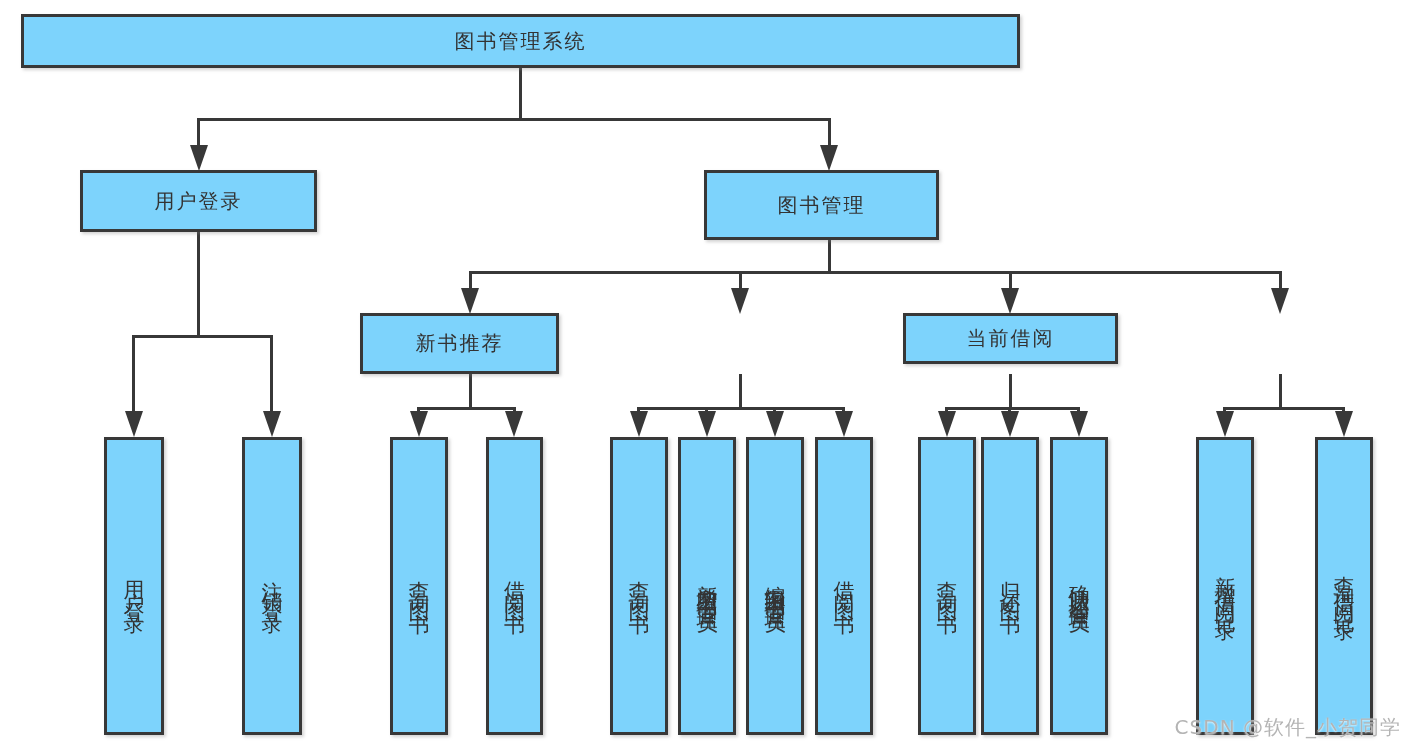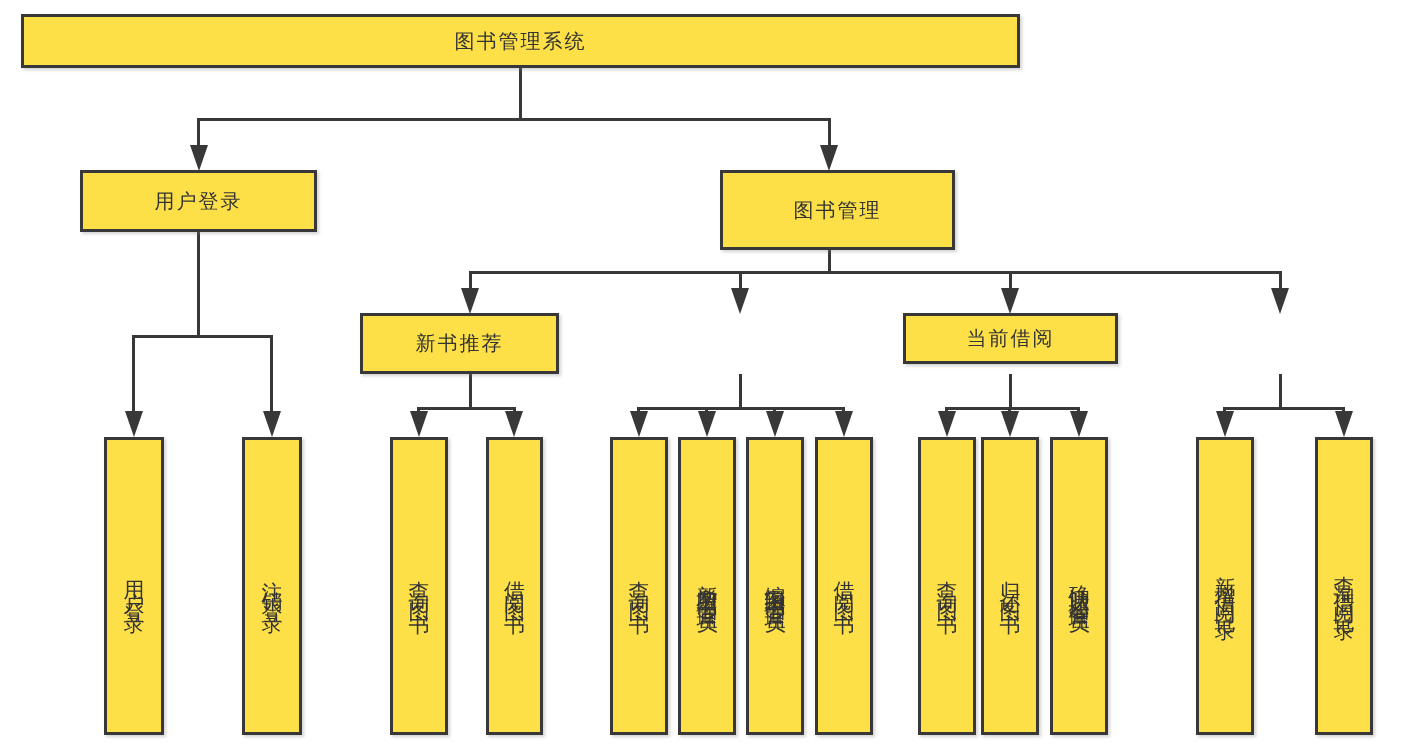--- a/index.html
+++ b/index.html
@@ -12,21 +12,21 @@
     position:relative;
     width:1405px;height:747px;
     background:#ffffff;
     overflow:hidden;
     font-family:"DejaVu Sans","Liberation Sans",sans-serif;
   }
   
   .box{
     position:absolute;
     box-sizing:border-box;
-    background:#fde047;
+    background:#7dd3fc;
     border:3px solid var(--line);
     display:flex;align-items:center;justify-content:center;
     box-shadow:2px 2px 3px rgba(130,130,130,0.35);
   }
   .hlbl{
     font-size:20px;color:var(--txt);letter-spacing:2px;white-space:nowrap;
   }
   .vtxt{
     writing-mode:vertical-rl;text-orientation:mixed;
     font-size:21px;color:var(--txt);line-height:1.15;
@@ -114,21 +114,21 @@
   <div class="ah" style="left:1216px;top:411px"></div>
   <div class="ah" style="left:1335px;top:411px"></div>
 
   <div class="box" style="left:21px;top:14px;width:999px;height:54px">
     <span class="hlbl">图书管理系统</span>
   </div>
 
   <div class="box" style="left:80px;top:170px;width:237px;height:62px">
     <span class="hlbl">用户登录</span>
   </div>
-  <div class="box" style="left:720px;top:170px;width:235px;height:80px">
+  <div class="box" style="left:704px;top:170px;width:235px;height:70px">
     <span class="hlbl">图书管理</span>
   </div>
 
   <div class="box" style="left:360px;top:313px;width:199px;height:61px">
     <span class="hlbl">新书推荐</span>
   </div>
   <div class="box" style="left:903px;top:313px;width:215px;height:51px">
     <span class="hlbl">当前借阅</span>
   </div>
 
@@ -169,14 +169,15 @@
     <span class="vtxt long">确认归还（管理员）</span>
   </div>
 
   <div class="box" style="left:1196px;top:437px;width:58px;height:298px">
     <span class="vtxt mid">新增借阅记录</span>
   </div>
   <div class="box" style="left:1315px;top:437px;width:58px;height:298px">
     <span class="vtxt mid">查询借阅记录</span>
   </div>
 
+  <div class="watermark">CSDN @软件_小贺同学</div>
 
 </div>
 
 </body></html>

